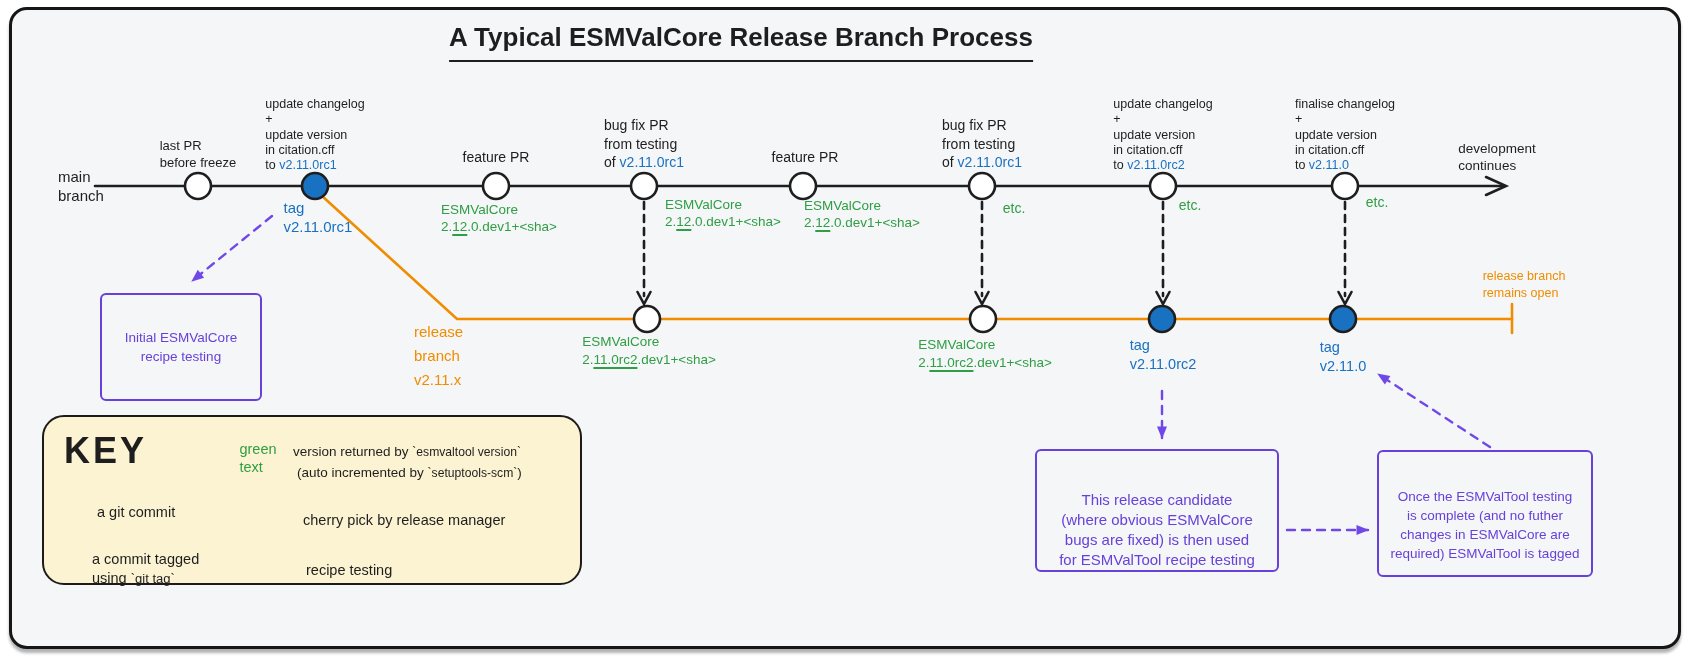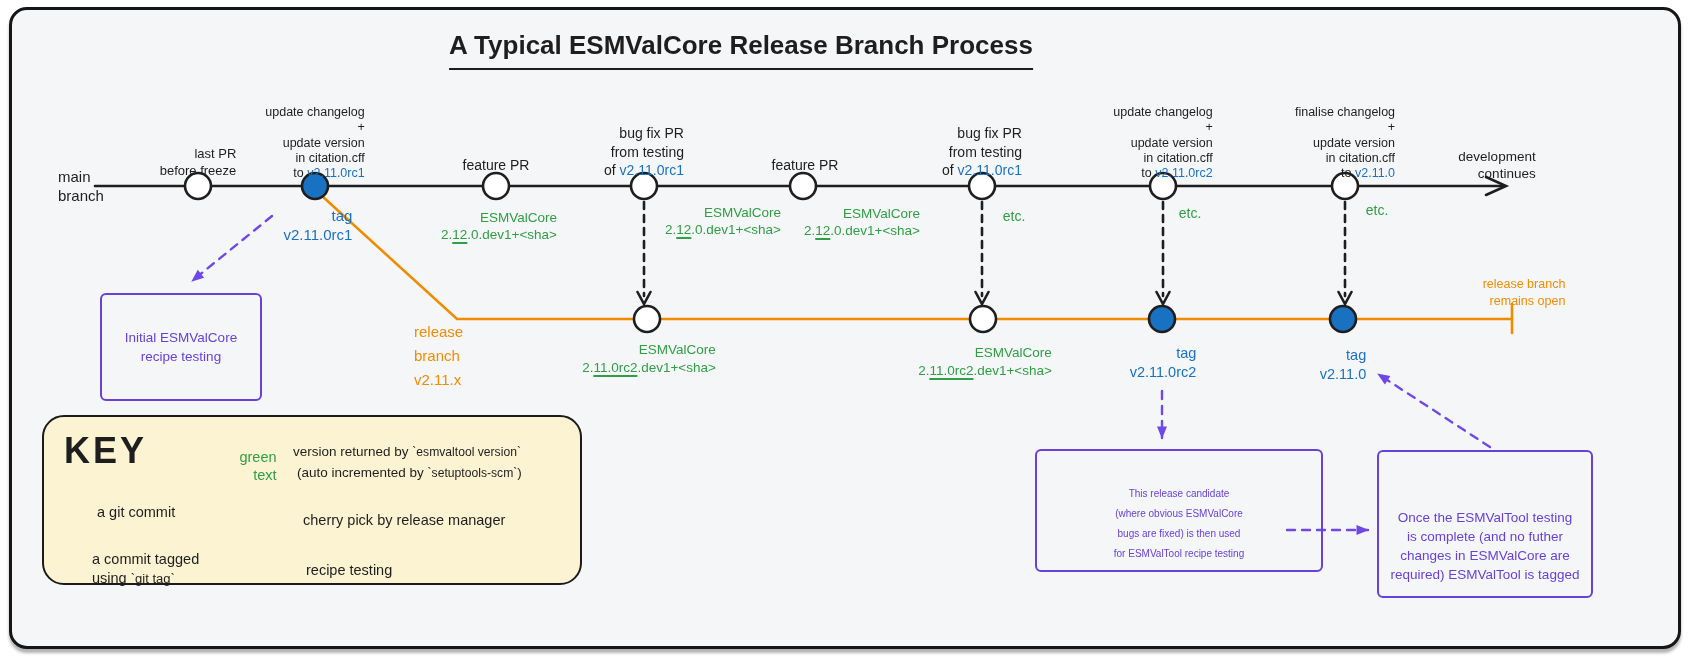--- a/index.html
+++ b/index.html
@@ -6,21 +6,21 @@
     --c-ink:#1e1e1e; --c-blue:#1971c2; --c-green:#2f9e44; --c-orange:#f08c00;
     --c-purple:#6741d9; --c-violet:#7048e8; --c-keybg:#fcf3d2; --c-bg:#f5f6f8;
   }
   html,body{margin:0;padding:0;background:#fff;}
   .page{position:relative;width:1692px;height:661px;background:#fff;overflow:hidden;
         font-family:"Liberation Sans",sans-serif;color:var(--c-ink);}
   .frame{position:absolute;left:9px;top:7px;width:1666px;height:636px;border:3px solid #161616;
          border-radius:18px;background:var(--c-bg);box-shadow:0 4px 3px rgba(0,0,0,.30);}
   svg.layer{position:absolute;left:0;top:0;}
   .t{position:absolute;white-space:nowrap;}
-  .c{transform:translateX(-50%);text-align:right;margin-top:8px;}
+  .c{transform:translateX(-50%);text-align:left;}
   .blue{color:var(--c-blue);} .green{color:var(--c-green);}
   .orange{color:var(--c-orange);}
   .u{text-decoration:underline;text-decoration-thickness:2px;text-underline-offset:3px;}
   .code{font-family:Liberation Sans, sans-serif;font-size:0.90em;}
   .note{position:absolute;border:2.2px solid var(--c-purple);border-radius:6px;color:var(--c-purple);
         display:flex;flex-direction:column;align-items:center;justify-content:center;text-align:center;}
   .title{font-size:26px;font-weight:600;padding-bottom:7px;border-bottom:2.5px solid var(--c-ink);}
   
   .ln{fill:none;stroke:var(--c-ink);stroke-width:2.6;stroke-linecap:round;}
   .dash{stroke-dasharray:7 6;}
@@ -202,28 +202,28 @@
   <div class="t c orange" style="left:1524px;top:268px;font-size:12.5px;line-height:16.5px;">
     <div>release branch</div>
     <div>remains open</div>
   </div>
 
   <div class="note" style="left:100px;top:293px;width:158px;height:104px;font-size:13.5px;line-height:19px;">
     <div>Initial ESMValCore</div>
     <div>recipe testing</div>
   </div>
 
-  <div class="note" style="left:1035px;top:449px;width:288px;height:123px;font-size:10px;line-height:20px;justify-content:flex-end;padding-bottom:6px;box-sizing:border-box;">
+  <div class="note" style="left:1035px;top:449px;width:244px;height:123px;font-size:15px;line-height:20px;justify-content:flex-end;box-sizing:border-box;">
     <div>This release candidate</div>
     <div>(where obvious ESMValCore</div>
     <div>bugs are fixed) is then used</div>
     <div>for ESMValTool recipe testing</div>
   </div>
 
-  <div class="note" style="left:1377px;top:450px;width:216px;height:148px;font-size:13.5px;line-height:19px;justify-content:flex-end;padding-bottom:12px;box-sizing:border-box;">
+  <div class="note" style="left:1377px;top:450px;width:216px;height:127px;font-size:13.5px;line-height:19px;justify-content:flex-end;padding-bottom:12px;box-sizing:border-box;">
     <div>Once the ESMValTool testing</div>
     <div>is complete (and no futher</div>
     <div>changes in ESMValCore are</div>
     <div>required) ESMValTool is tagged</div>
   </div>
 
   <div style="position:absolute;left:42px;top:415px;width:536px;height:166px;background:var(--c-keybg);
               border:2.6px solid #1b1b1b;border-radius:22px;"></div>
 
   <div class="t" style="left:64px;top:430px;font-size:36px;font-weight:700;letter-spacing:3px;">KEY</div>

